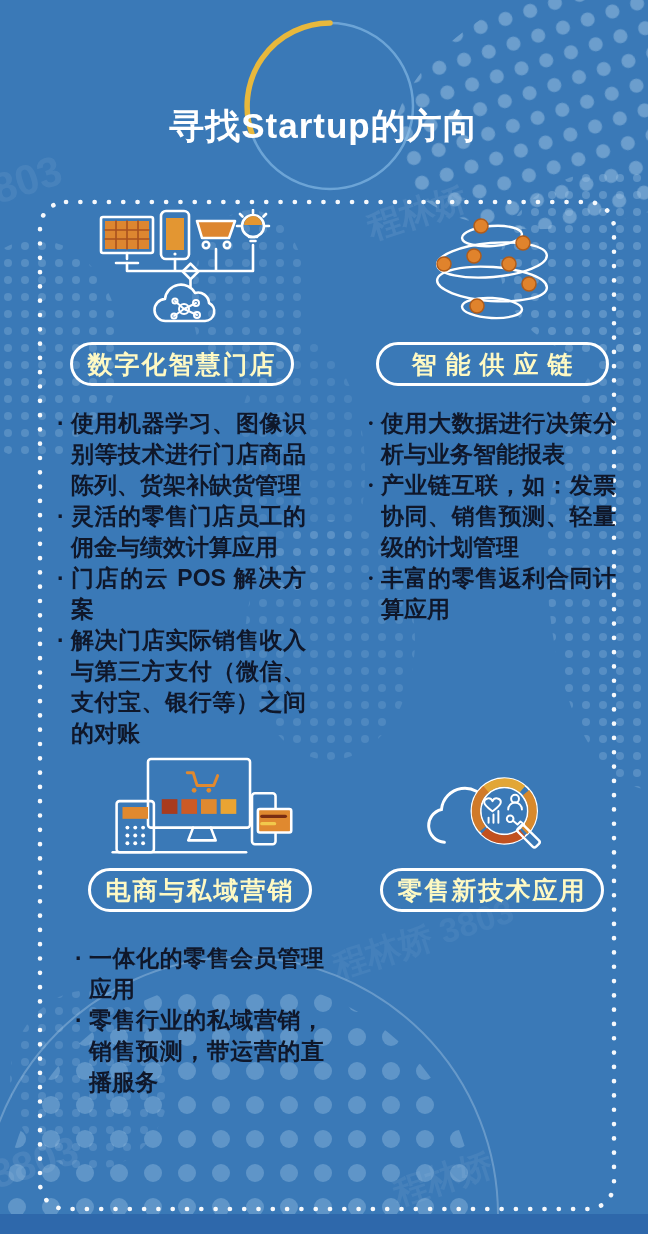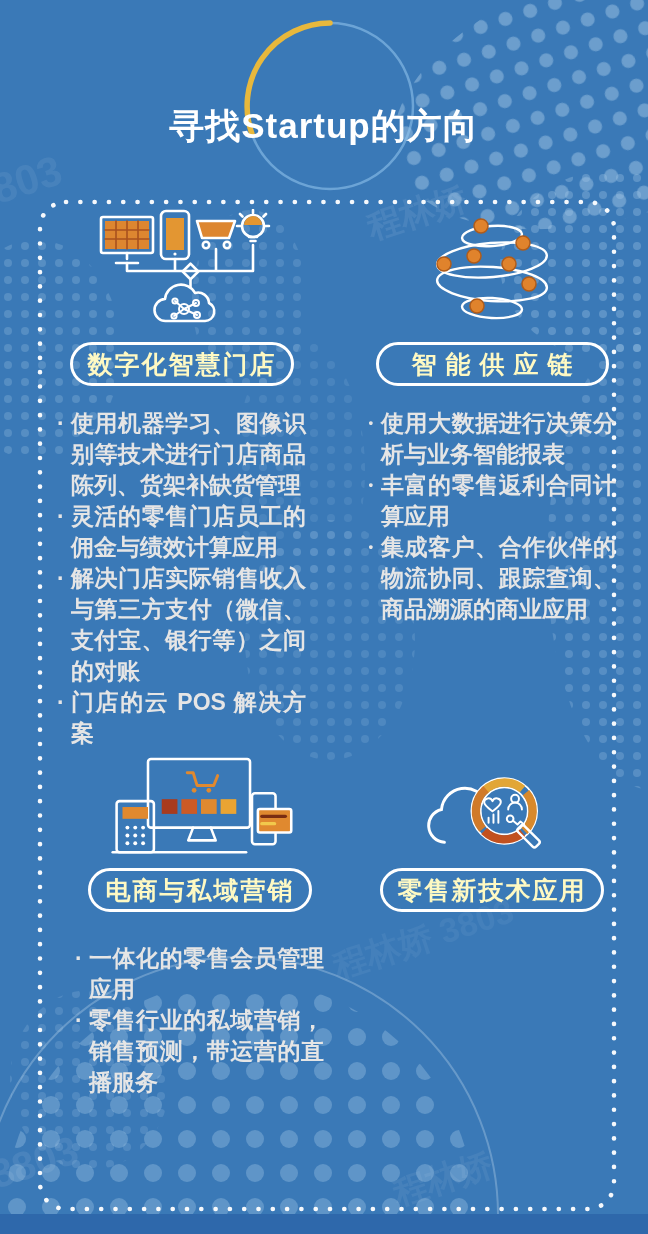--- a/index.html
+++ b/index.html
@@ -32,21 +32,21 @@
   .pill{
     margin:8px auto 0;width:218px;height:38px;
     border:3px solid #FFFFFF;border-radius:999px;
     display:flex;align-items:center;justify-content:center;
     color:#fef9c3;font-size:25px;font-weight:bold;letter-spacing:2px;white-space:nowrap;
   }
   .pill-wide{letter-spacing:9px;padding-left:9px;}
   .bullets{margin:22px 0 0;padding:0;list-style:none;width:250px;}
   .sec-3 .bullets,.sec-4 .bullets{margin-top:31px;}
   .bullets li{
-    position:relative;padding-left:15px;color:#e5e5e5;
+    position:relative;padding-left:15px;color:#0f172a;
     font-size:23px;line-height:31px;font-weight:600;
     text-align:justify;
   }
   .bullets li::before{content:"·";position:absolute;left:1px;top:0;font-weight:bold;}
 </style>
 </head>
 <body>
 
 <svg class="bg-svg" width="648" height="1234" viewBox="0 0 648 1234" aria-hidden="true">
   <defs>
@@ -123,22 +123,22 @@
             <circle cx="87" cy="107" r="2.6"></circle>
           <path d="M97 100 L109 94 M97 100 L110 106 M97 100 L88 92 M97 100 L87 107"></path>
         </g>
       </g>
     </svg>
   </div>
   <div class="pill">数字化智慧门店</div>
   <ul class="bullets">
       <li>使用机器学习、图像识别等技术进行门店商品陈列、货架补缺货管理</li>
       <li>灵活的零售门店员工的佣金与绩效计算应用</li>
+      <li>门店的云 POS 解决方案</li>
       <li>解决门店实际销售收入与第三方支付（微信、支付宝、银行等）之间的对账</li>
-      <li>门店的云 POS 解决方案</li>
     </ul>
 </div>
 
 <div class="section sec-2">
   <div class="icon-box">
     <svg width="150" height="116" viewBox="0 0 150 116" aria-hidden="true">
       <g fill="none" stroke="#FFFFFF" stroke-width="2.4">
         <ellipse cx="75" cy="23" rx="30" ry="10" transform="rotate(-4 75 23)"></ellipse>
         <ellipse cx="75" cy="47" rx="55" ry="17" transform="rotate(-5 75 47)"></ellipse>
         <ellipse cx="75" cy="71" rx="55" ry="17" transform="rotate(4 75 71)"></ellipse>
@@ -151,22 +151,22 @@
         <circle cx="57" cy="43" r="7"></circle>
         <circle cx="92" cy="51" r="7"></circle>
         <circle cx="112" cy="71" r="7"></circle>
         <circle cx="60" cy="93" r="7"></circle>
       </g>
     </svg>
   </div>
   <div class="pill pill-wide">智能供应链</div>
   <ul class="bullets">
       <li>使用大数据进行决策分析与业务智能报表</li>
+      <li>产业链互联，如：发票协同、销售预测、轻量级的计划管理</li>
       <li>丰富的零售返利合同计算应用</li>
-      <li>集成客户、合作伙伴的物流协同、跟踪查询、商品溯源的商业应用</li>
     </ul>
 </div>
 
 <div class="section sec-3">
   <div class="icon-box">
     <svg width="188" height="104" viewBox="0 0 190 106" aria-hidden="true">
       <g stroke="#FFFFFF" stroke-width="2.6" fill="none" stroke-linecap="round" stroke-linejoin="round">
         <rect x="42" y="3" width="104" height="70" rx="3"></rect>
         <g stroke="#E0892F" stroke-width="3">
           <path d="M82 17 h6 l4 13 h17 l4-10"></path>

